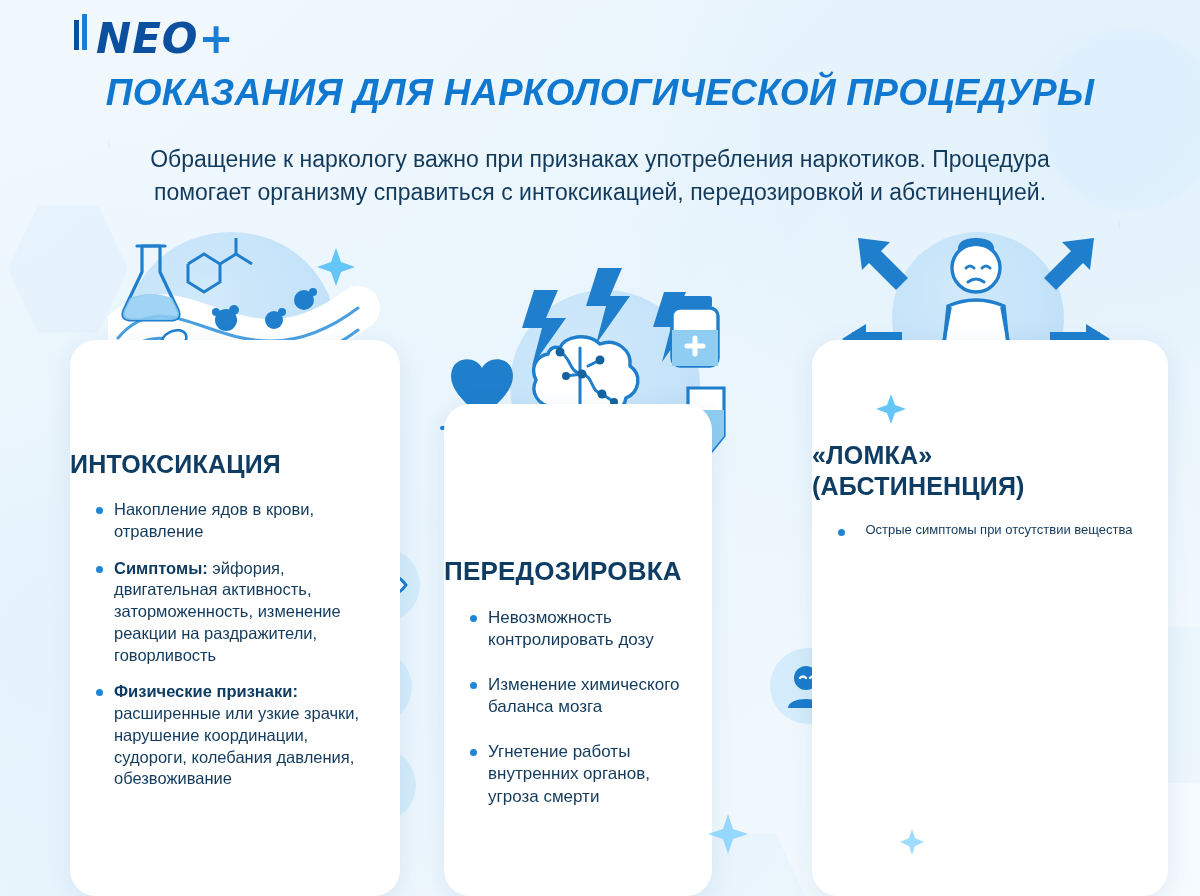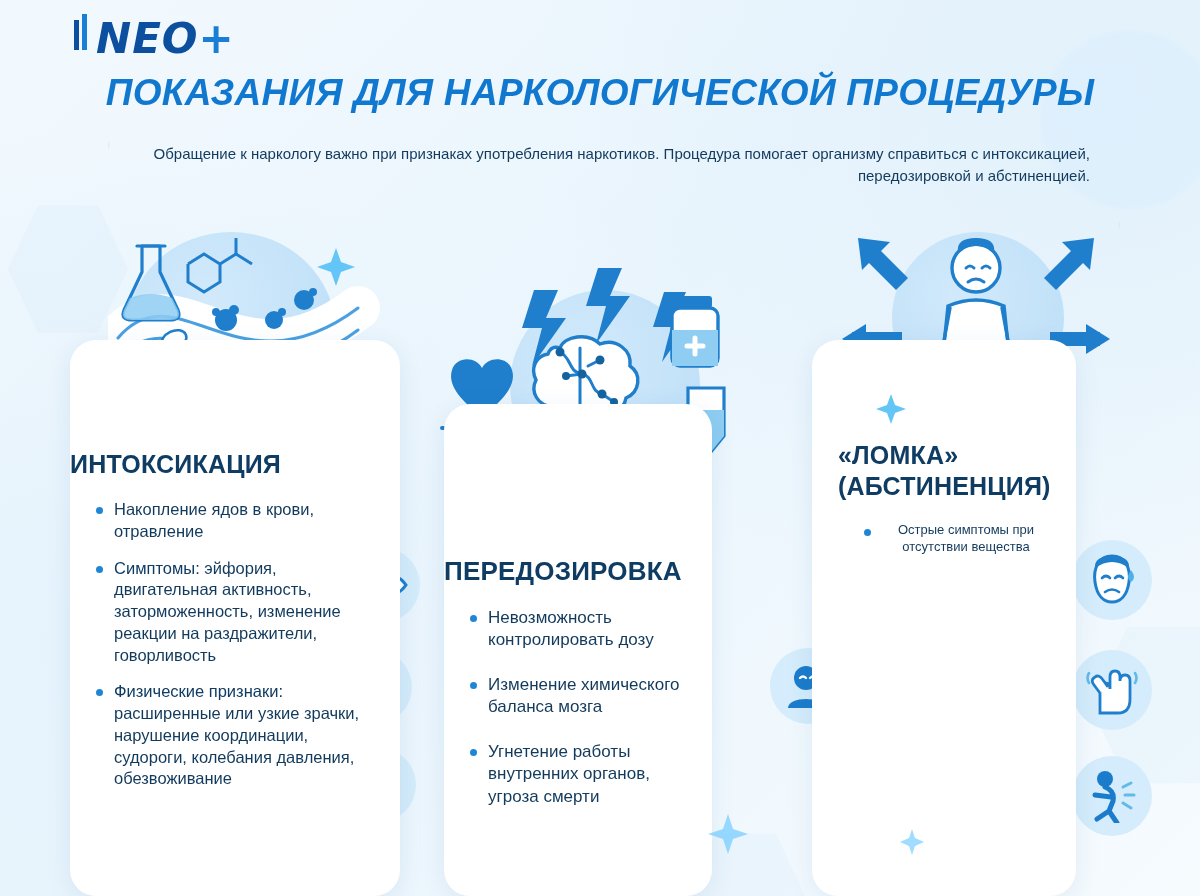--- a/index.html
+++ b/index.html
@@ -42,34 +42,34 @@
   h1.title {
     position: absolute; left: 0; right: 0; top: 72px;
     text-align: center;
     font-size: 37px; font-weight: 800; letter-spacing: .3px;
     color: #1178cf;
     font-family: "Liberation Sans", sans-serif;
     font-style: italic;
   }
   .subtitle {
     position: absolute; left: 110px; width: 980px; top: 143px;
-    text-align: right;
-    font-size: 15px; line-height: 1.45; color: #123a5c;
+    text-align: center;
+    font-size: 23px; line-height: 1.45; color: #123a5c;
   }
 
   
   .card {
     position: absolute;
     background: #ffffff;
     border-radius: 26px;
     box-shadow: 0 6px 26px rgba(22,92,160,.09);
   }
   #card-intox  { left: 70px;  top: 340px; width: 330px; height: 556px; }
   #card-over   { left: 444px; top: 404px; width: 268px; height: 492px; }
-  #card-abst   { left: 812px; top: 340px; width: 264px; height: 556px; padding-left: 26px; }
+  #card-abst   { left: 812px; top: 340px; width: 356px; height: 556px; }
 
   .card h2 {
     font-size: 25px; font-weight: 800; color: #0f3c63;
     letter-spacing: .2px;
   }
   #card-intox h2 { margin-top: 110px; }
   #card-over  h2 { margin-top: 152px; font-size: 26px; }
   #card-abst  h2 { margin-top: 100px; line-height: 1.22; }
 
   ul.bullets { list-style: none; margin: 20px 26px 0 26px; }
@@ -80,21 +80,21 @@
     font-size: 16.5px;
     line-height: 1.32;
     color: #123a5c;
   }
   ul.bullets li::before {
     content: "";
     position: absolute; left: 0; top: 8px;
     width: 7px; height: 7px; border-radius: 50%;
     background: #1f86d6;
   }
-  ul.bullets b { font-weight: 400; color:#0f3c63; }
+  ul.bullets b { font-weight: 700; color:#0f3c63; }
   #card-over ul.bullets li { margin-bottom: 22px; font-size: 17px; }
   #card-abst ul.bullets li { font-size: 13px; text-align: center; }
 
   
   .ill { position: absolute; }
   .circle-bg {
     position: absolute; border-radius: 50%;
     background: radial-gradient(circle at 40% 35%, #cfe8fb 0%, #bfe0f8 60%, #b5dbf7 100%);
   }
   .mini-circle {

